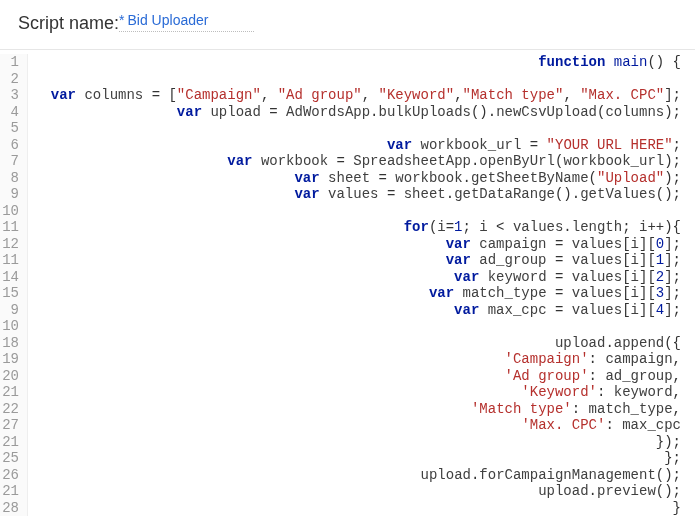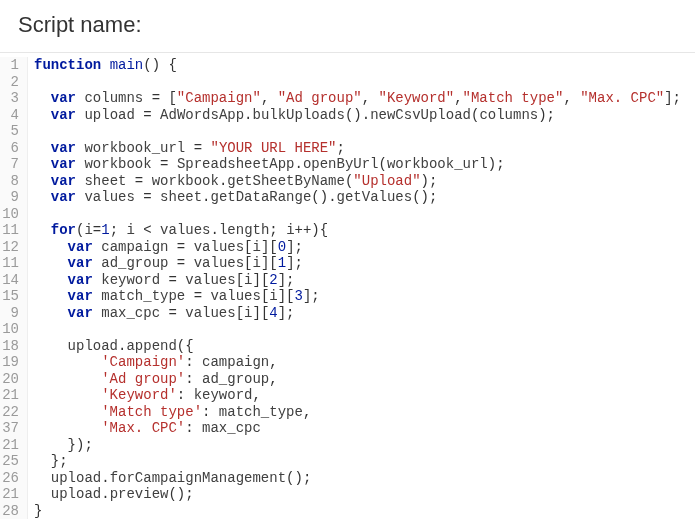--- a/index.html
+++ b/index.html
@@ -10,21 +10,21 @@
       font-family: Arial, Helvetica, sans-serif;
       overflow: hidden;
     }
     .header {
       display: flex;
       align-items: center;
       padding: 12px 18px 14px 18px;
       border-bottom: 1px solid #e6e6e6;
     }
     .header-label {
-      font-size: 22px;
+      font-size: 18px;
       color: #333;
       margin-right: 0;
     }
     .script-name {
       font-size: 14px;
       color: #2a6bd6;
       border-bottom: 1px dotted transparent;
       padding-bottom: 2px;
       min-width: 200px;
     }
@@ -53,34 +53,39 @@
       user-select: none;
       border-right: 1px solid #eee;
       background: #fafafa;
     }
     .gutter div { height: 16.5px; }
     .code {
       padding-left: 6px;
       white-space: pre;
       overflow: visible;
     }
-    .code-line { height: 16.5px; }
+    .code-line { height: 16.5px; text-align: right; }
     .kw { color: #001a9e; font-weight: bold; }
     .fn { color: #001a9e; }
     .id { color: #404040; }
     .str { color: #b5302d; }
     .num { color: #001a9e; }
     .punct { color: #333; }
     .plain { color: #333; }
   </style>
 </head>
 <body>
 
 <div class="header">
   <span class="header-label">Script name:</span>
+  <span class="script-name">
+    <span class="name-underline">
+      <span class="asterisk">*</span><span>Bid Uploader</span>
+    </span>
+  </span>
 </div>
 
 <div class="editor">
   <div class="gutter" id="gutter">
       <div>1</div>
       <div>2</div>
       <div>3</div>
       <div>4</div>
       <div>5</div>
       <div>6</div>
@@ -93,21 +98,21 @@
       <div>11</div>
       <div>14</div>
       <div>15</div>
       <div>9</div>
       <div>10</div>
       <div>18</div>
       <div>19</div>
       <div>20</div>
       <div>21</div>
       <div>22</div>
-      <div>37</div>
+      <div>27</div>
       <div>21</div>
       <div>25</div>
       <div>26</div>
       <div>21</div>
       <div>28</div>
     </div>
   <div class="code" id="code"><div class="code-line"><span class="kw">function</span><span class="plain"> </span><span class="fn">main</span><span class="punct">() {</span></div><div class="code-line">&nbsp;</div><div class="code-line"><span class="plain">  </span><span class="kw">var</span><span class="plain"> </span><span class="id">columns</span><span class="plain"> = [</span><span class="str">"Campaign"</span><span class="plain">, </span><span class="str">"Ad group"</span><span class="plain">, </span><span class="str">"Keyword"</span><span class="plain">,</span><span class="str">"Match type"</span><span class="plain">, </span><span class="str">"Max. CPC"</span><span class="plain">];</span></div><div class="code-line"><span class="plain">  </span><span class="kw">var</span><span class="plain"> </span><span class="id">upload</span><span class="plain"> = </span><span class="id">AdWordsApp</span><span class="plain">.</span><span class="id">bulkUploads</span><span class="plain">().</span><span class="id">newCsvUpload</span><span class="plain">(</span><span class="id">columns</span><span class="plain">);</span></div><div class="code-line">&nbsp;</div><div class="code-line"><span class="plain">  </span><span class="kw">var</span><span class="plain"> </span><span class="id">workbook_url</span><span class="plain"> = </span><span class="str">"YOUR URL HERE"</span><span class="plain">;</span></div><div class="code-line"><span class="plain">  </span><span class="kw">var</span><span class="plain"> </span><span class="id">workbook</span><span class="plain"> = </span><span class="id">SpreadsheetApp</span><span class="plain">.</span><span class="id">openByUrl</span><span class="plain">(</span><span class="id">workbook_url</span><span class="plain">);</span></div><div class="code-line"><span class="plain">  </span><span class="kw">var</span><span class="plain"> </span><span class="id">sheet</span><span class="plain"> = </span><span class="id">workbook</span><span class="plain">.</span><span class="id">getSheetByName</span><span class="plain">(</span><span class="str">"Upload"</span><span class="plain">);</span></div><div class="code-line"><span class="plain">  </span><span class="kw">var</span><span class="plain"> </span><span class="id">values</span><span class="plain"> = </span><span class="id">sheet</span><span class="plain">.</span><span class="id">getDataRange</span><span class="plain">().</span><span class="id">getValues</span><span class="plain">();</span></div><div class="code-line">&nbsp;</div><div class="code-line"><span class="plain">  </span><span class="kw">for</span><span class="plain">(</span><span class="id">i</span><span class="plain">=</span><span class="num">1</span><span class="plain">; </span><span class="id">i</span><span class="plain"> &lt; </span><span class="id">values</span><span class="plain">.</span><span class="id">length</span><span class="plain">; </span><span class="id">i</span><span class="plain">++){</span></div><div class="code-line"><span class="plain">    </span><span class="kw">var</span><span class="plain"> </span><span class="id">campaign</span><span class="plain"> = </span><span class="id">values</span><span class="plain">[</span><span class="id">i</span><span class="plain">][</span><span class="num">0</span><span class="plain">];</span></div><div class="code-line"><span class="plain">    </span><span class="kw">var</span><span class="plain"> </span><span class="id">ad_group</span><span class="plain"> = </span><span class="id">values</span><span class="plain">[</span><span class="id">i</span><span class="plain">][</span><span class="num">1</span><span class="plain">];</span></div><div class="code-line"><span class="plain">    </span><span class="kw">var</span><span class="plain"> </span><span class="id">keyword</span><span class="plain"> = </span><span class="id">values</span><span class="plain">[</span><span class="id">i</span><span class="plain">][</span><span class="num">2</span><span class="plain">];</span></div><div class="code-line"><span class="plain">    </span><span class="kw">var</span><span class="plain"> </span><span class="id">match_type</span><span class="plain"> = </span><span class="id">values</span><span class="plain">[</span><span class="id">i</span><span class="plain">][</span><span class="num">3</span><span class="plain">];</span></div><div class="code-line"><span class="plain">    </span><span class="kw">var</span><span class="plain"> </span><span class="id">max_cpc</span><span class="plain"> = </span><span class="id">values</span><span class="plain">[</span><span class="id">i</span><span class="plain">][</span><span class="num">4</span><span class="plain">];</span></div><div class="code-line">&nbsp;</div><div class="code-line"><span class="plain">    </span><span class="id">upload</span><span class="plain">.</span><span class="id">append</span><span class="plain">({</span></div><div class="code-line"><span class="plain">        </span><span class="str">'Campaign'</span><span class="plain">: </span><span class="id">campaign</span><span class="plain">,</span></div><div class="code-line"><span class="plain">        </span><span class="str">'Ad group'</span><span class="plain">: </span><span class="id">ad_group</span><span class="plain">,</span></div><div class="code-line"><span class="plain">        </span><span class="str">'Keyword'</span><span class="plain">: </span><span class="id">keyword</span><span class="plain">,</span></div><div class="code-line"><span class="plain">        </span><span class="str">'Match type'</span><span class="plain">: </span><span class="id">match_type</span><span class="plain">,</span></div><div class="code-line"><span class="plain">        </span><span class="str">'Max. CPC'</span><span class="plain">: </span><span class="id">max_cpc</span></div><div class="code-line"><span class="plain">    });</span></div><div class="code-line"><span class="plain">  };</span></div><div class="code-line"><span class="plain">  </span><span class="id">upload</span><span class="plain">.</span><span class="id">forCampaignManagement</span><span class="plain">();</span></div><div class="code-line"><span class="plain">  </span><span class="id">upload</span><span class="plain">.</span><span class="id">preview</span><span class="plain">();</span></div><div class="code-line"><span class="plain">}</span></div></div>
 </div>
 
 </body></html>

